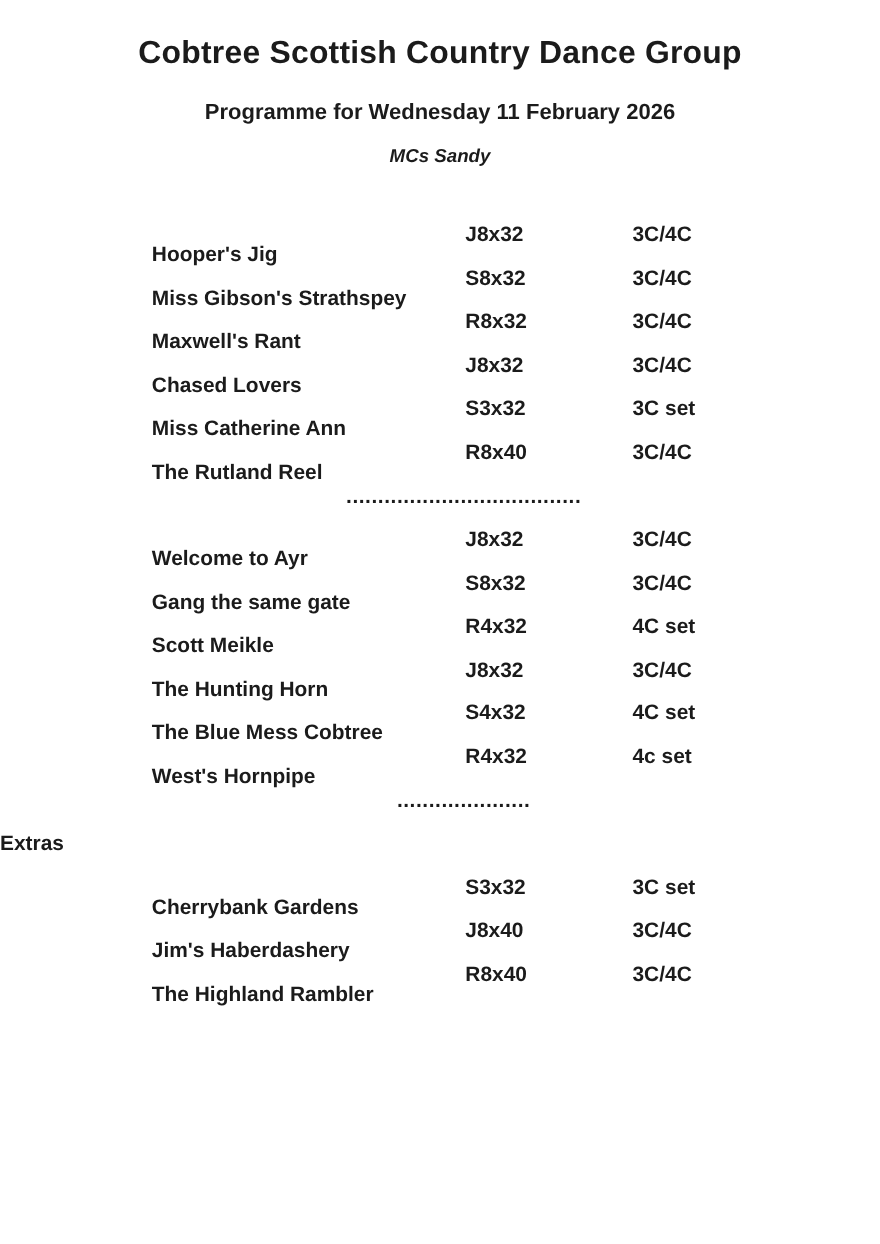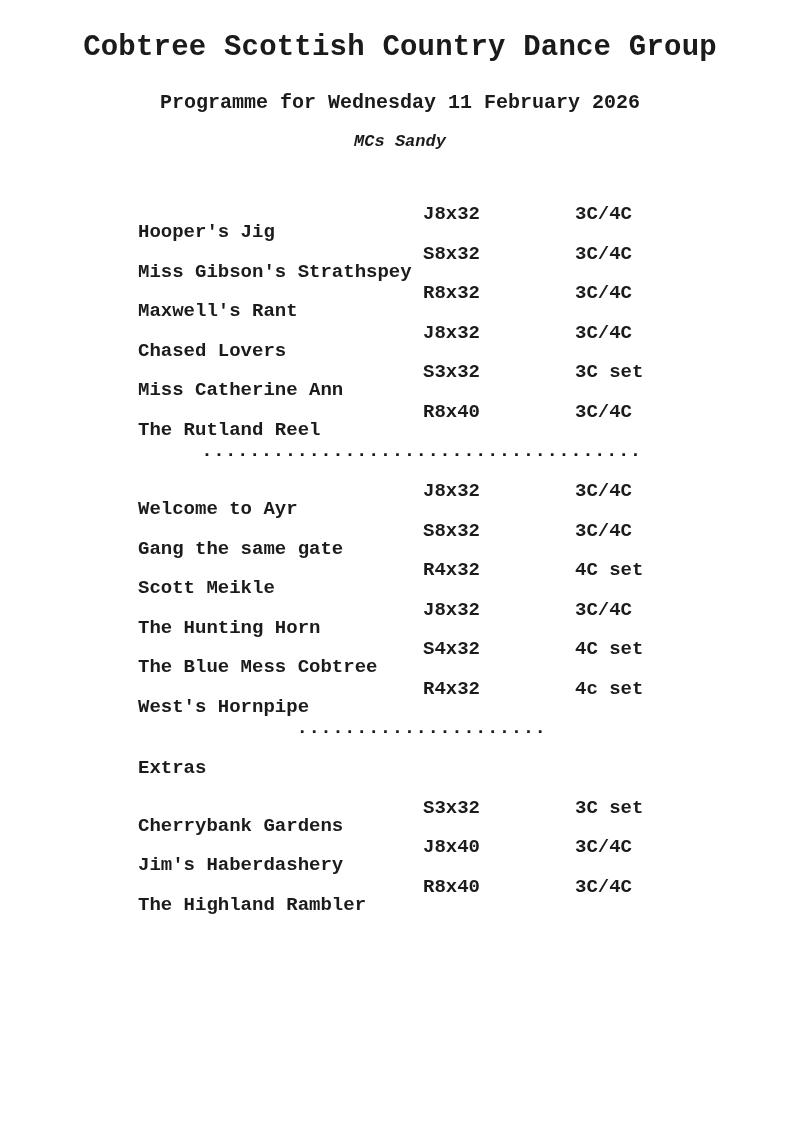--- a/index.html
+++ b/index.html
@@ -6,21 +6,21 @@
     margin: 0;
     padding: 0;
     background: #ffffff;
   }
   .page {
     position: relative;
     width: 800px;
     height: 1131px;
     background: #ffffff;
     color: #1b1b1b;
-    font-family: Liberation Mono, monospace;
+    font-family: Liberation Sans, sans-serif;
     overflow: hidden;
   }
   .page-title {
     margin: 30px 0 0 0;
     font-size: 29px;
     line-height: 1.25;
     font-weight: 700;
     text-align: center;
     letter-spacing: 0.2px;
   }
@@ -62,21 +62,20 @@
     flex: 0 0 152px;
     white-space: nowrap;
   }
   .dance-set {
     white-space: nowrap;
   }
   .section-heading-row {
     display: flex;
     align-items: center;
     height: 39.5px;
-    padding-left: 138px;
     box-sizing: border-box;
   }
   .divider-row {
     display: flex;
     align-items: center;
     height: 40px;
     padding-left: 138px;
     box-sizing: border-box;
   }
   .divider-dots {

